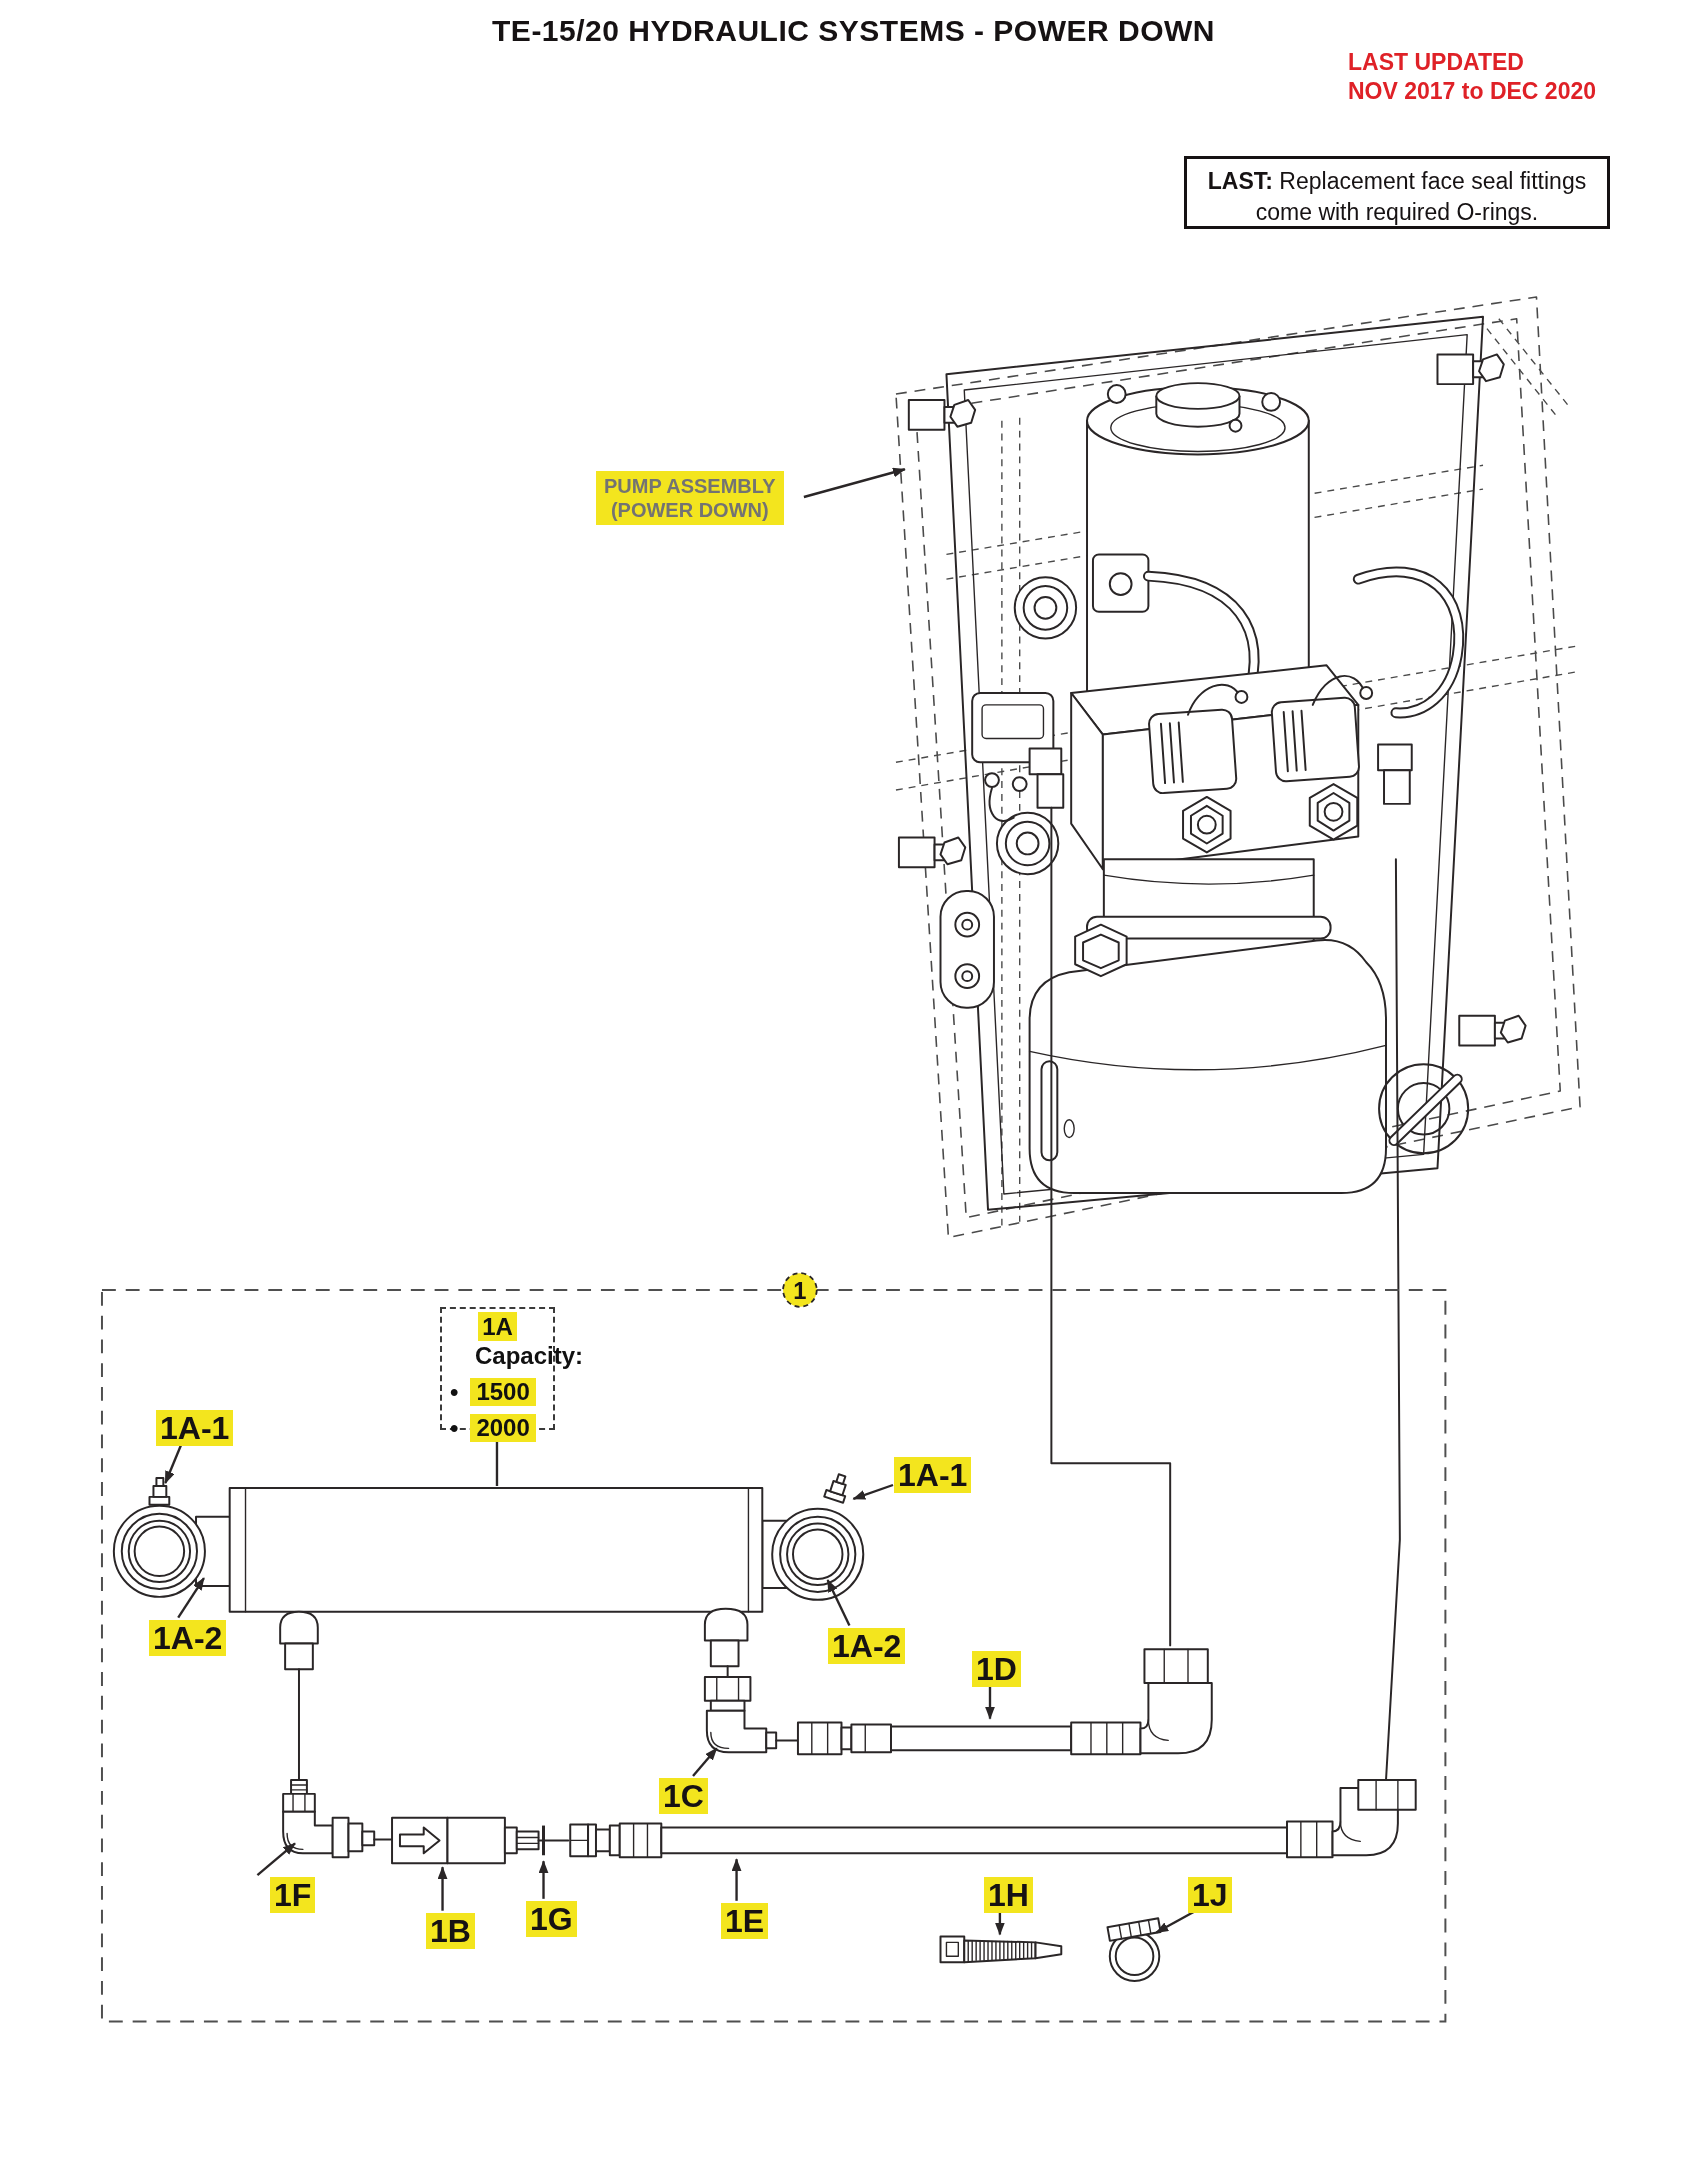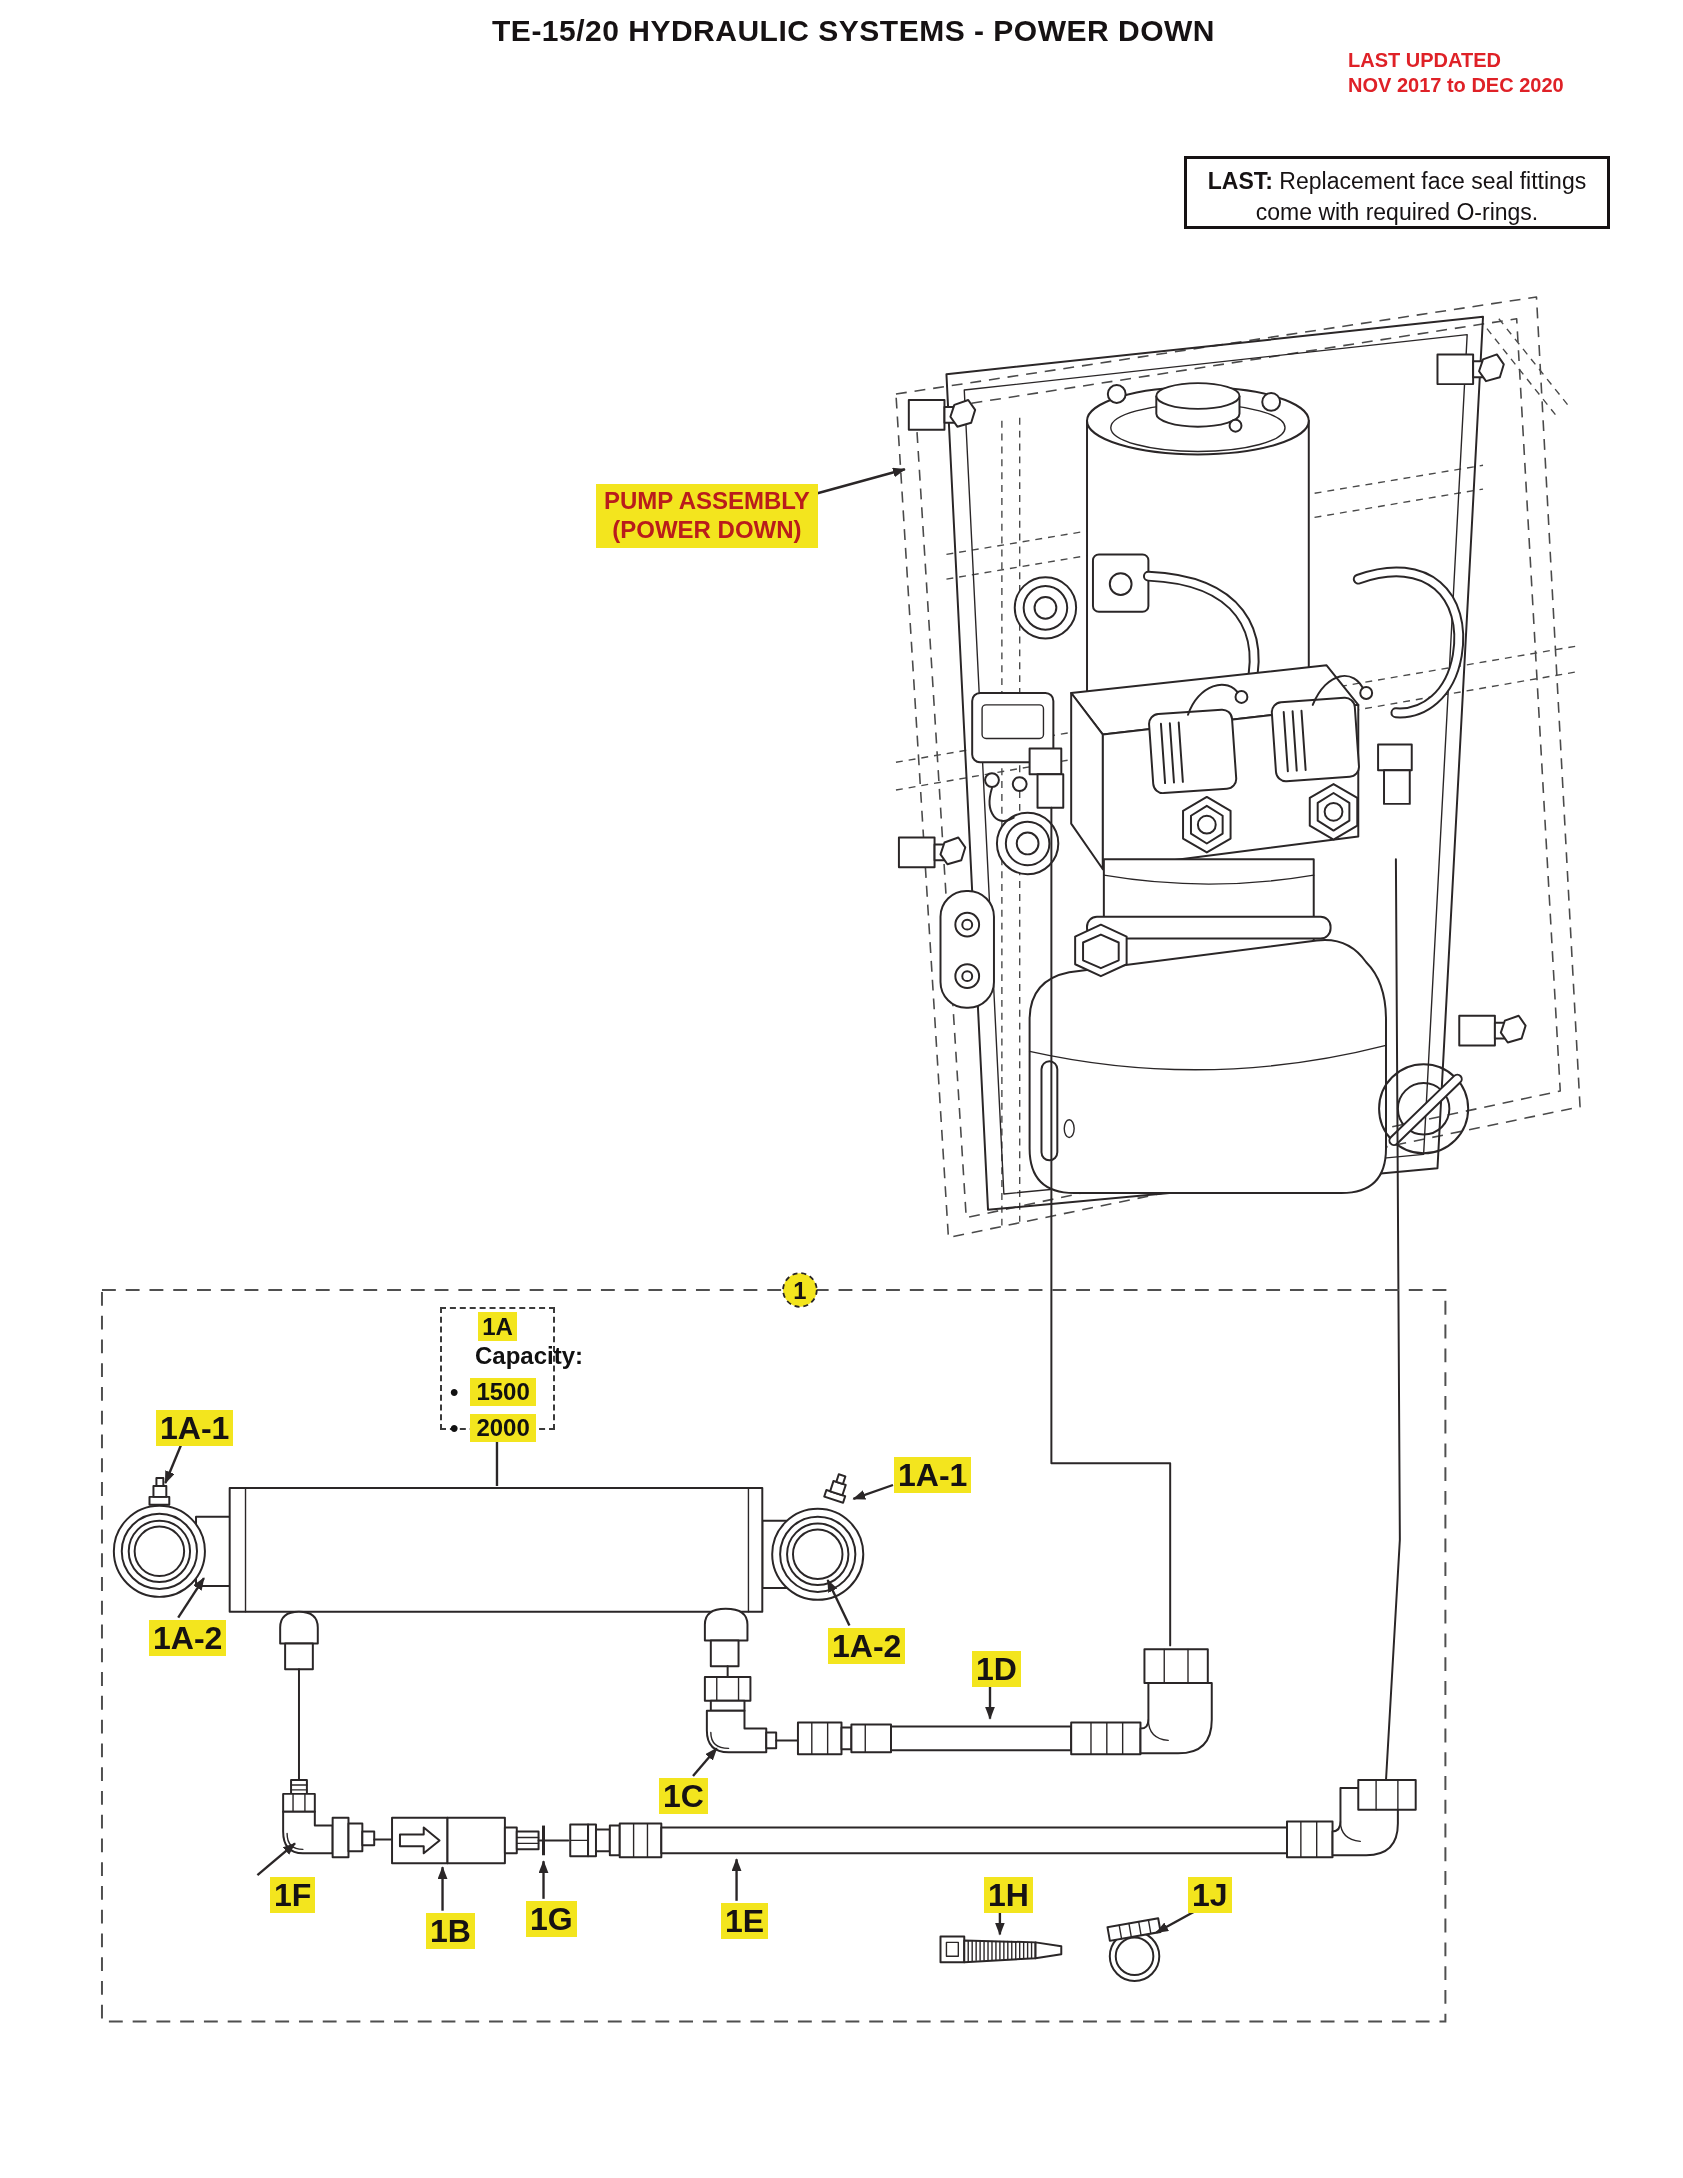--- a/index.html
+++ b/index.html
@@ -7,33 +7,33 @@
   #page {
     position:relative; width:1683px; height:2178px; background:#fff;
     font-family:"Liberation Sans", sans-serif; color:#111; overflow:hidden;
   }
   #art { position:absolute; left:0; top:0; }
   .title {
     position:absolute; left:12px; top:14px; width:1683px; text-align:center;
     font-size:30px; font-weight:bold; letter-spacing:0.5px; color:#161213;
   }
   .updated {
-    position:absolute; left:1348px; top:48px; font-size:20px; font-weight:bold;
+    position:absolute; left:1348px; top:48px; font-size:23px; font-weight:bold;
     color:var(--red); line-height:1.24;
   }
   .note {
     position:absolute; left:1184px; top:156px; width:426px; height:73px;
     border:3px solid #161213; text-align:center; font-size:23px; line-height:1.35;
     padding-top:7px; color:#161213;
   }
   .note b { font-weight:bold; }
   .pump-label {
-    position:absolute; left:596px; top:484px; background:var(--highlight);
-    font-size:24px; font-weight:bold; text-align:center; line-height:1.2;
-    padding:3px 8px; color:#b91c1c;
+    position:absolute; left:596px; top:471px; background:var(--highlight);
+    font-size:20px; font-weight:bold; text-align:center; line-height:1.2;
+    padding:3px 8px; color:#737373;
   }
   .tag {
     position:absolute; background:var(--highlight); color:#161213;
     font-size:32px; font-weight:bold; line-height:1; padding:2px 4px;
     white-space:nowrap;
   }
   .capacity {
     position:absolute; left:440px; top:1307px; width:115px; height:123px;
     border:2px dashed #3a3a3a; background:#fff; text-align:center; padding-top:4px;
   }

